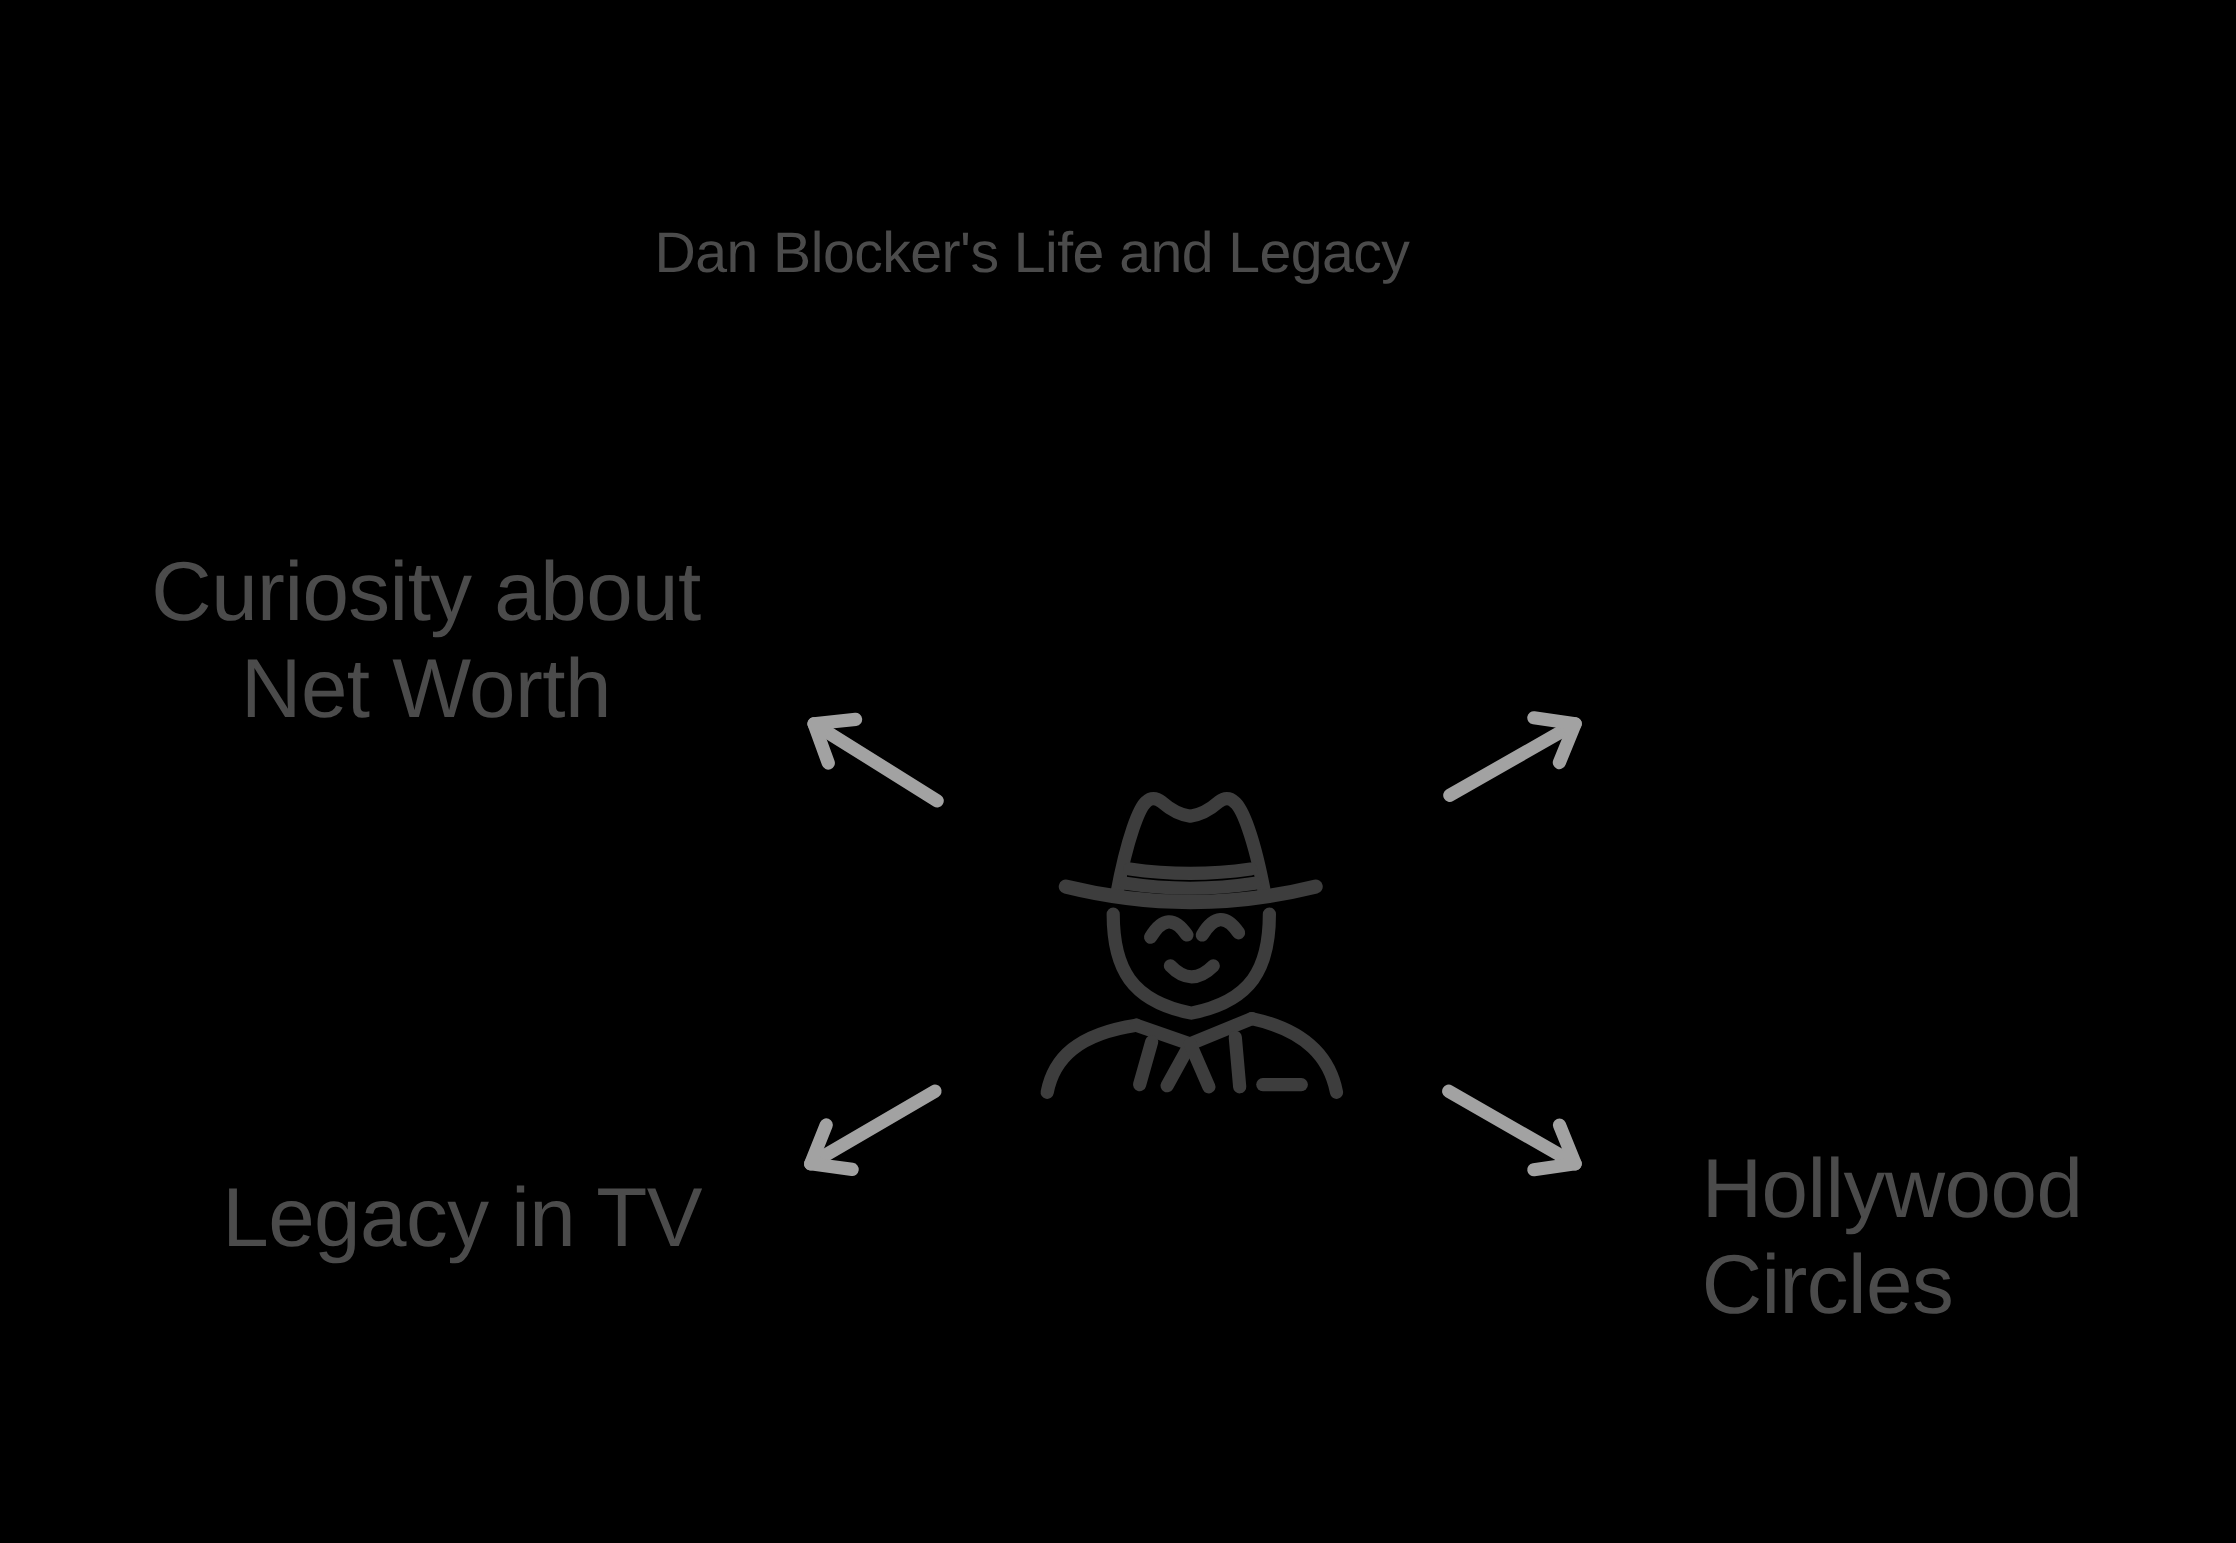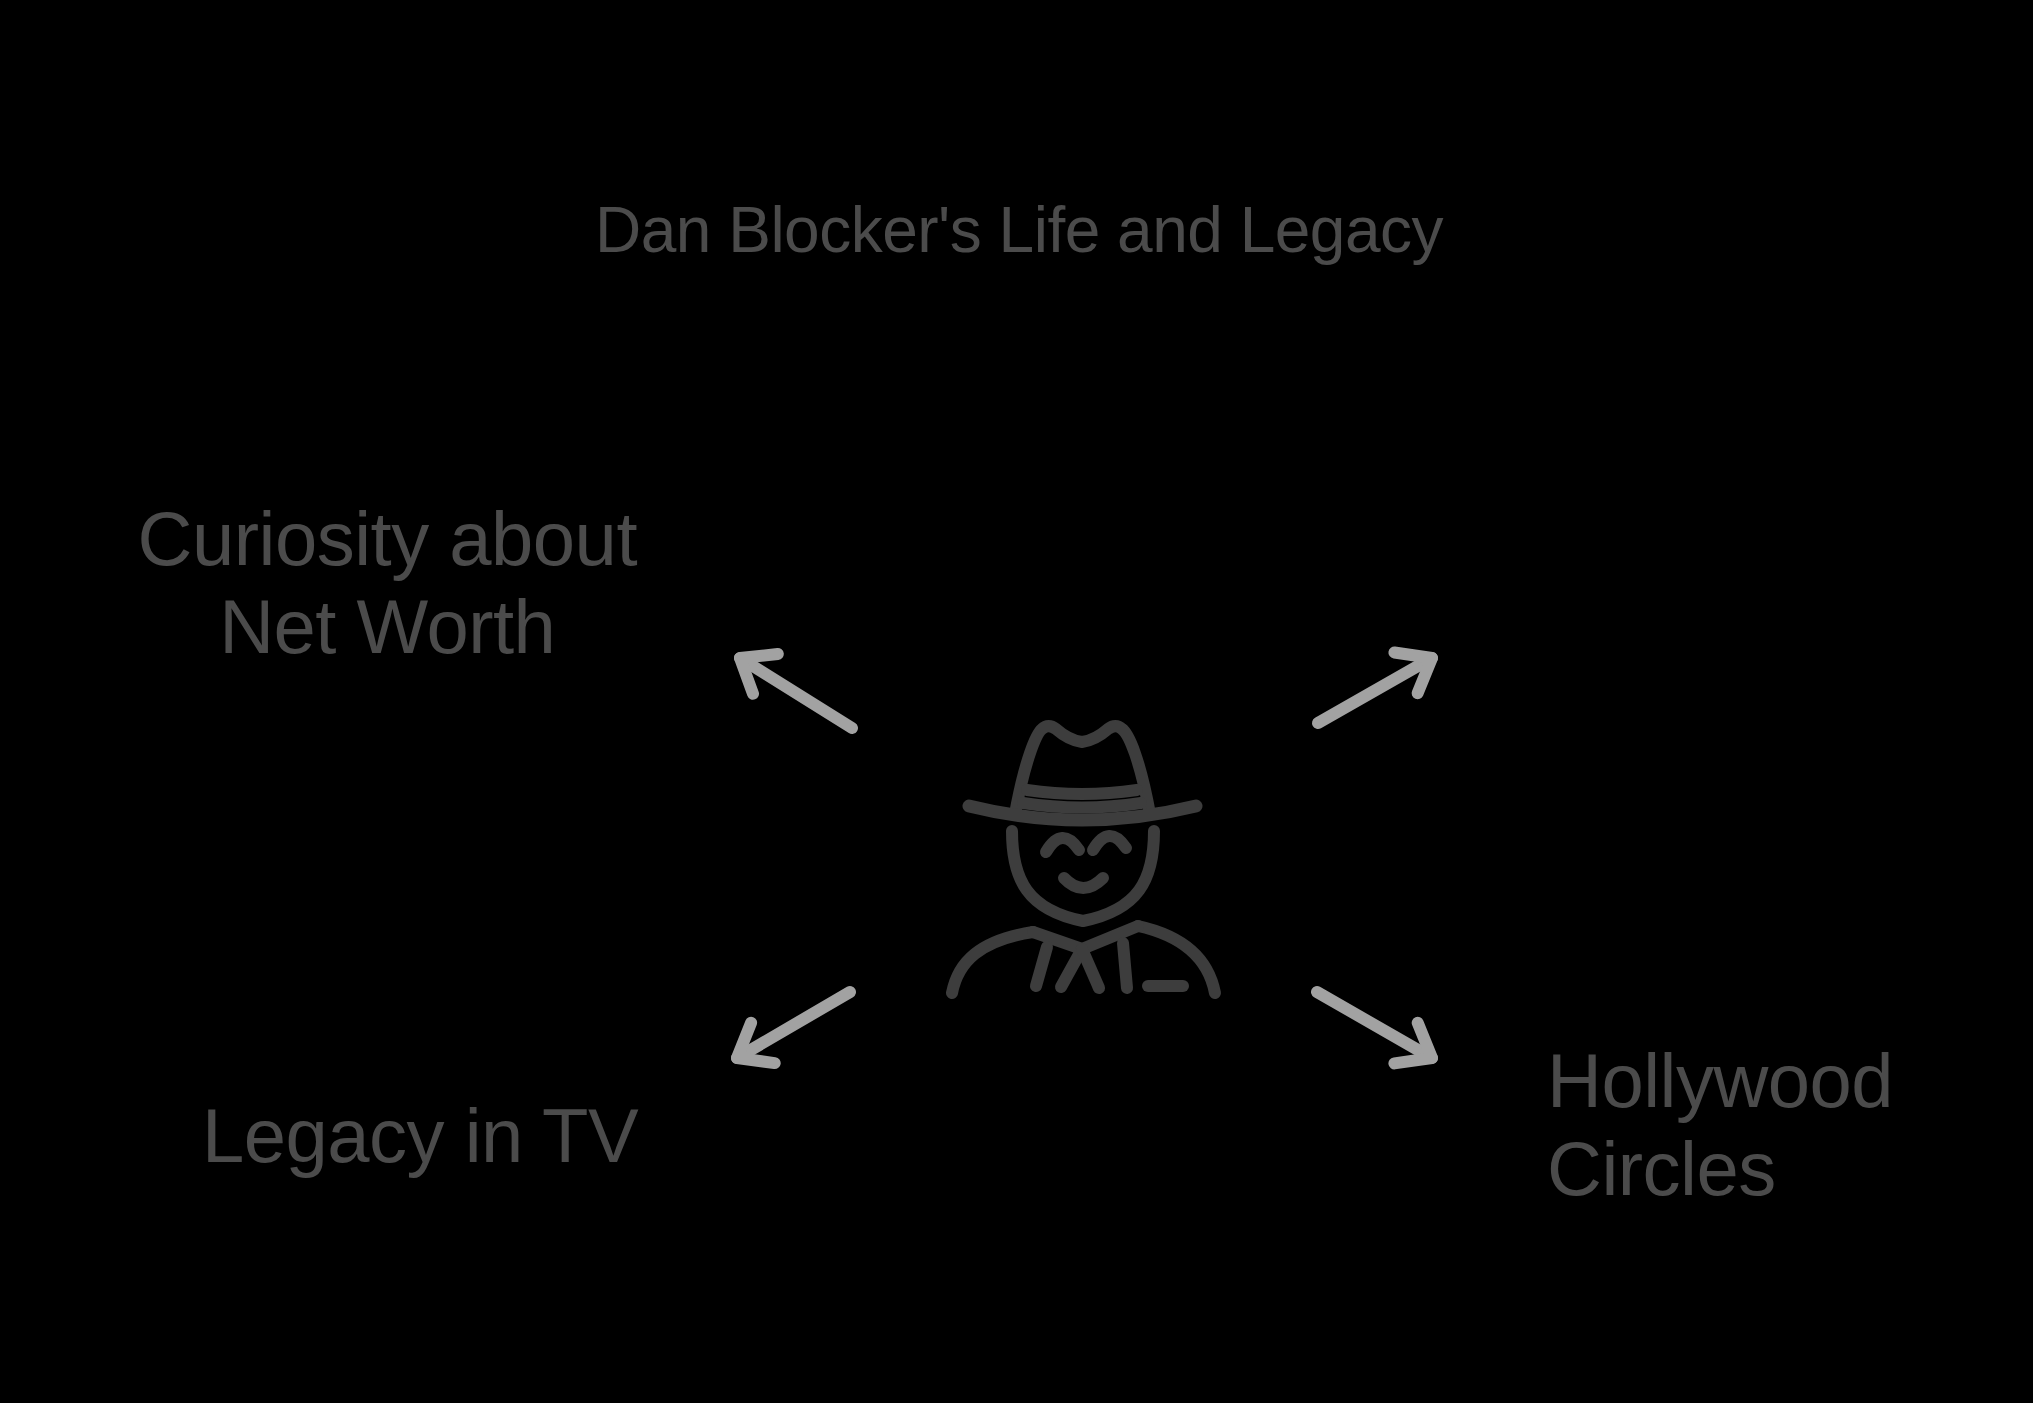--- a/index.html
+++ b/index.html
@@ -18,21 +18,21 @@
     width: 2033px;
     height: 1403px;
     background: var(--bg);
     overflow: hidden;
     font-family: "Liberation Sans", "DejaVu Sans", sans-serif;
   }
   .title {
     position: absolute;
     left: 595px;
     top: 186px;
-    font-size: 64px;
+    font-size: 52px;
     line-height: 88px;
     color: var(--text);
     white-space: nowrap;
     letter-spacing: -0.5px;
   }
   .node-label {
     position: absolute;
     font-size: 76px;
     line-height: 88px;
     color: var(--text);
@@ -44,21 +44,21 @@
     top: 495px;
     text-align: center;
   }
   .node-top-right {
     left: 1548px;
     top: 544px;
     text-align: left;
   }
   .node-bottom-left {
     left: 202px;
-    top: 1092px;
+    top: 1064px;
     text-align: center;
   }
   .node-bottom-right {
     left: 1547px;
     top: 1037px;
     text-align: left;
   }
   .arrows-layer, .icon-layer {
     position: absolute;
     pointer-events: none;

